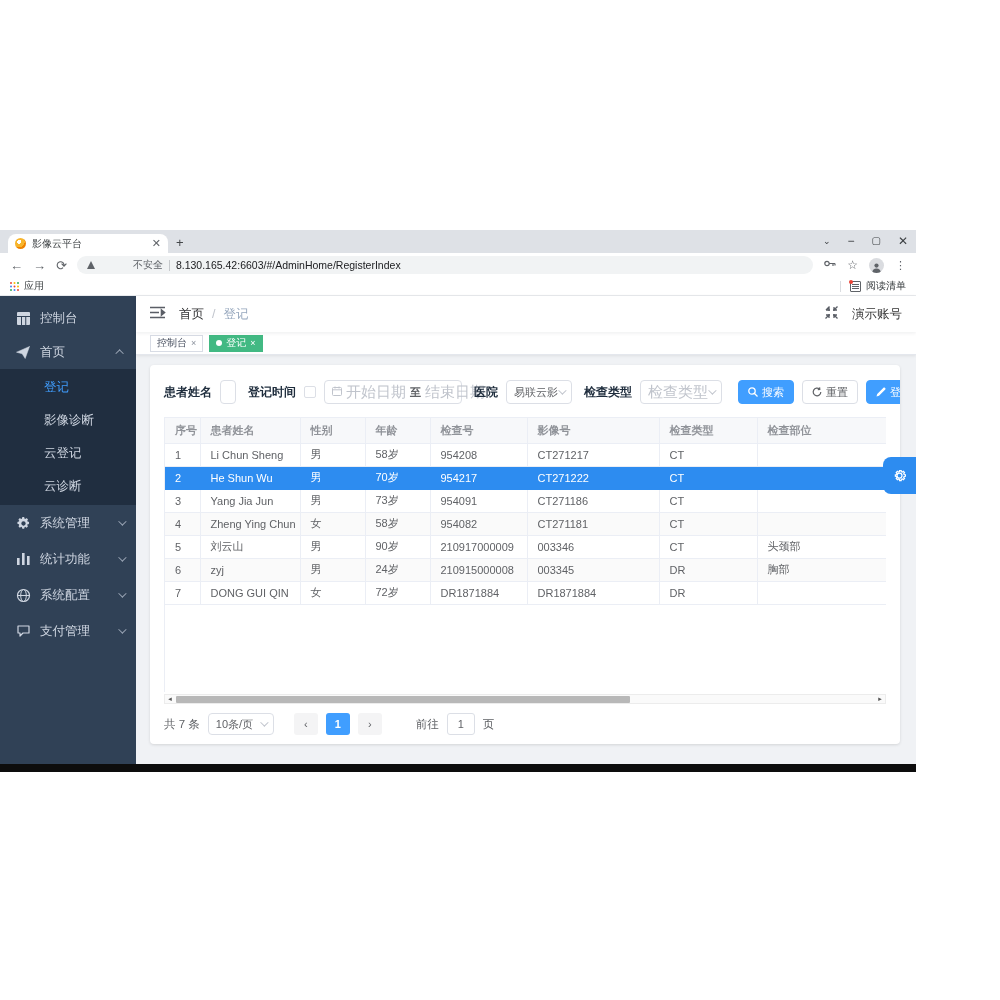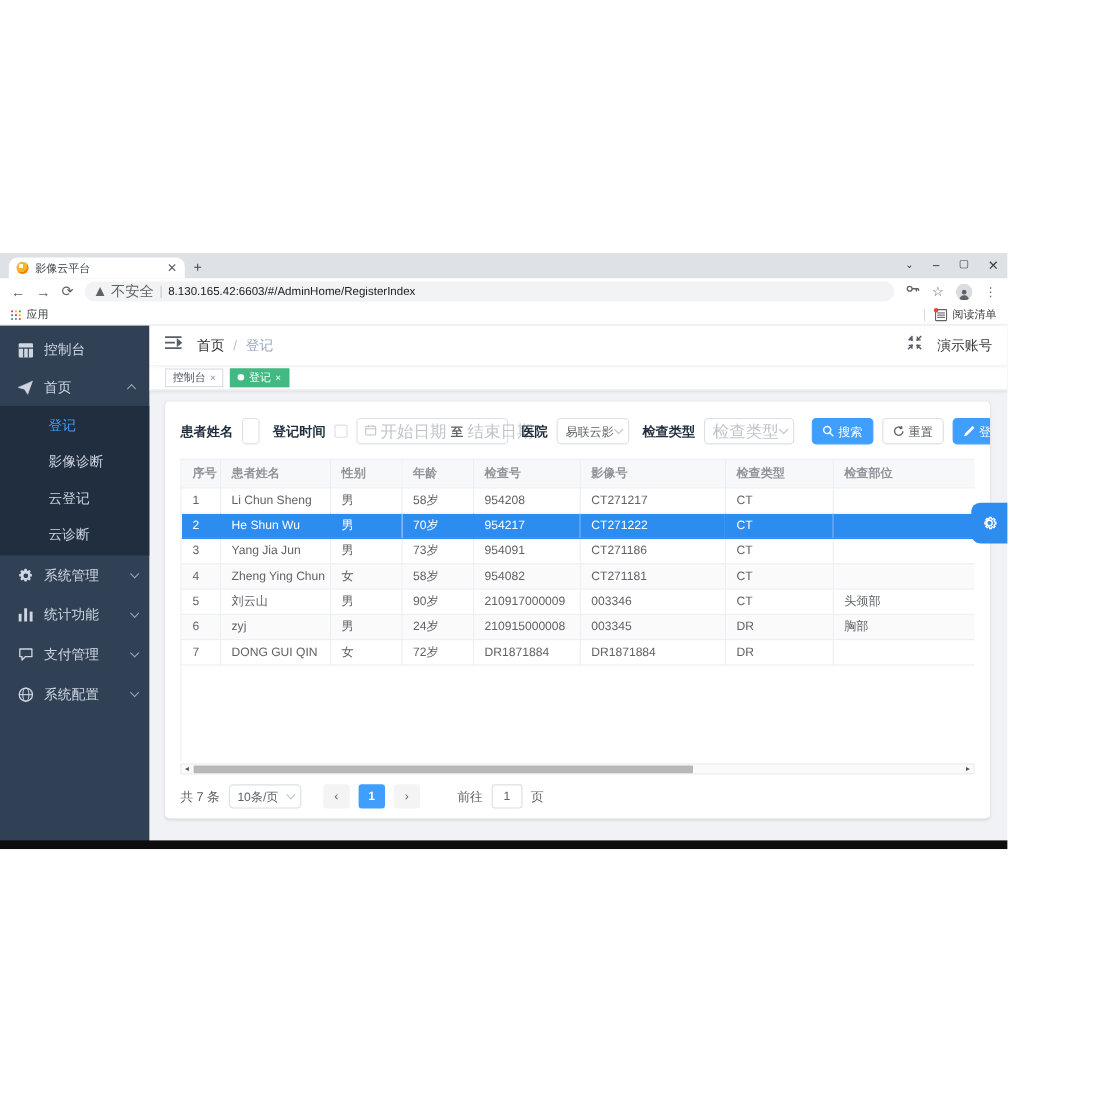--- a/index.html
+++ b/index.html
@@ -14,21 +14,21 @@
   .tab-close { font-size:11px; color:#5f6368; cursor:pointer; }
   .newtab { position:absolute; left:176px; top:5px; font-size:13px; color:#44474a; line-height:16px; }
   .wincontrols { position:absolute; right:8px; top:2px; display:flex; gap:17px; align-items:center; color:#3c4043; }
   .wincontrols span { font-size:12px; line-height:18px; }
 
   
   .toolbar { height:24px; background:#fff; display:flex; align-items:center; padding:0 10px; gap:10px; }
   .nav-ico { font-size:13px; color:#5f6368; }
   .omnibox { flex:1; height:18px; background:#f1f3f4; border-radius:9px; display:flex; align-items:center; padding:0 10px; gap:6px; max-width:800px; }
   .warn-tri { width:0; height:0; border-left:4.5px solid transparent; border-right:4.5px solid transparent; border-bottom:8px solid #5f6368; position:relative; }
-  .sec-label { font-size:13px; color:#5f6368; }
+  .sec-label { font-size:10px; color:#5f6368;margin-left:32px; }
   .omni-div { width:1px; height:11px; background:#c6c9cc; }
   .url-text { font-size:10.5px; color:#202124; white-space:nowrap; }
   .toolbar-right { display:flex; align-items:center; gap:11px; }
   .avatar-ico { width:15px; height:15px; border-radius:50%; background:#dadce0; display:flex; align-items:flex-end; justify-content:center; overflow:hidden; }
 
   
   .bookmarks { height:19px; background:#fff; display:flex; align-items:center; padding:0 10px; border-bottom:1px solid #e8eaed; }
   .apps-grid { width:9px; height:9px; margin-right:5px; position:relative; }
   .apps-grid i { position:absolute; width:2px; height:2px; border-radius:50%; background:#ea4335; box-shadow:3.5px 0 0 #fbbc04, 7px 0 0 #34a853, 0 3.5px 0 #4285f4, 3.5px 3.5px 0 #ea4335, 7px 3.5px 0 #fbbc04, 0 7px 0 #34a853, 3.5px 7px 0 #4285f4, 7px 7px 0 #ea4335; }
   .bm-label { font-size:10px; color:#3c4043; }
@@ -228,36 +228,36 @@
               <rect x="0" y="5" width="2.6" height="7" fill="#cfd6e1"></rect>
               <rect x="5" y="0" width="2.6" height="12" fill="#cfd6e1"></rect>
               <rect x="10" y="3" width="2.6" height="9" fill="#cfd6e1"></rect>
             </svg>
           </span>
         <span class="mi-label">统计功能</span>
         <span class="chev down"></span>
       </div>
       <div class="group">
         <span class="s-ico">
-            <svg width="13" height="12" viewBox="0 0 13 12">
-              <path d="M1 1 h11 v7 h-6 l-3 3 v-3 h-2 z" fill="none" stroke="#cfd6e1" stroke-width="1.2" stroke-linejoin="round"></path>
-            </svg>
-          </span>
-        <span class="mi-label">支付管理</span>
-        <span class="chev down"></span>
-      </div>
-      <div class="group">
-        <span class="s-ico">
             <svg width="13" height="13" viewBox="0 0 13 13">
               <circle cx="6.5" cy="6.5" r="6" fill="none" stroke="#cfd6e1" stroke-width="1.2"></circle>
               <ellipse cx="6.5" cy="6.5" rx="2.8" ry="6" fill="none" stroke="#cfd6e1" stroke-width="1"></ellipse>
               <path d="M.5 6.5 H12.5" stroke="#cfd6e1" stroke-width="1"></path>
             </svg>
           </span>
         <span class="mi-label">系统配置</span>
+        <span class="chev down"></span>
+      </div>
+      <div class="group">
+        <span class="s-ico">
+            <svg width="13" height="12" viewBox="0 0 13 12">
+              <path d="M1 1 h11 v7 h-6 l-3 3 v-3 h-2 z" fill="none" stroke="#cfd6e1" stroke-width="1.2" stroke-linejoin="round"></path>
+            </svg>
+          </span>
+        <span class="mi-label">支付管理</span>
         <span class="chev down"></span>
       </div>
     </div>
 
     <div class="main">
       <div class="navbar">
         <span><svg width="15" height="13" viewBox="0 0 15 13">
               <path d="M0 1.5 H15 M0 6.5 H9 M0 11.5 H15 M11.5 4 L14.5 6.5 L11.5 9 Z" stroke="#5a5e66" stroke-width="1.6" fill="#5a5e66"></path>
             </svg></span>
         <span class="crumb">首页</span>

